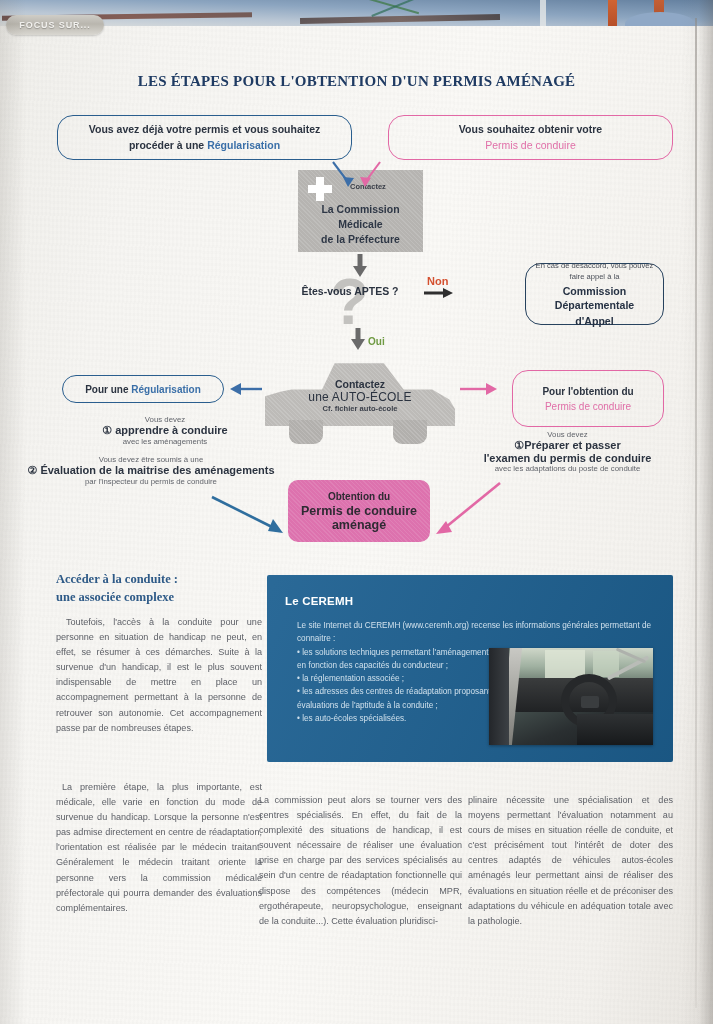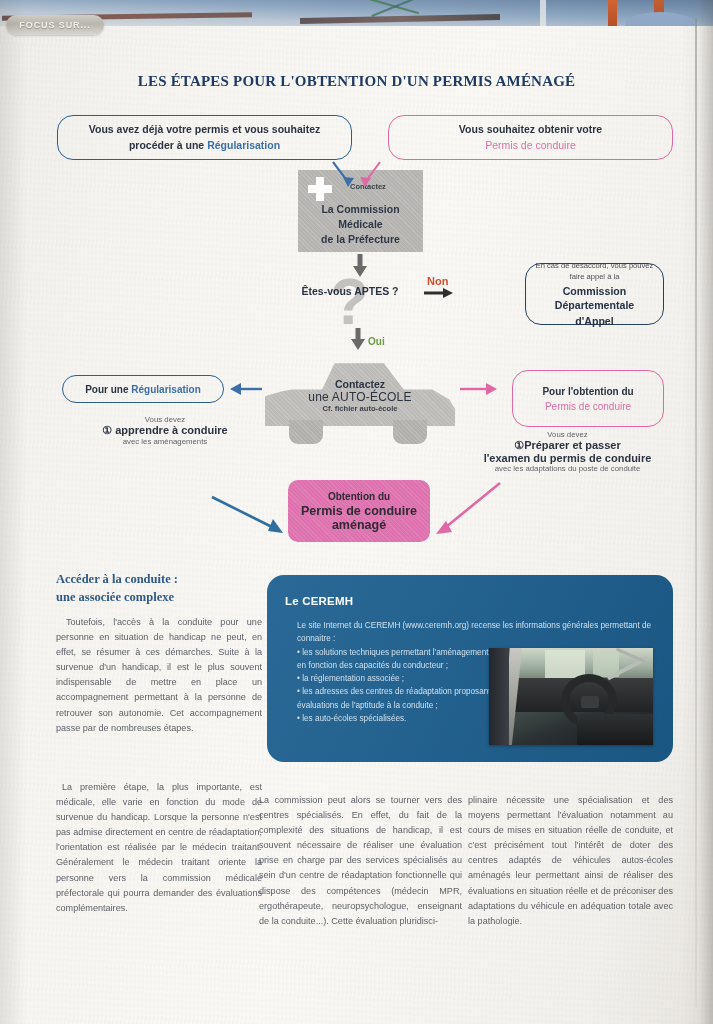--- a/index.html
+++ b/index.html
@@ -270,21 +270,21 @@
   }
   #col1a{ left:56px; top:50px; width:206px; text-indent:10px;}
   #col1b{ left:56px; top:215px; width:206px; text-indent:6px;}
   #col2{ left:259px; top:228px; width:203px; }
   #col3{ left:468px; top:228px; width:205px; }
 
   
   #ceremh{
     position:absolute; left:267px; top:10px; width:406px; height:187px;
     background:#1d6091;
-    border-radius:17px;
+    border-radius:2px;
     overflow:hidden;
   }
   #ceremh .shade{
     position:absolute; inset:0;
     background:linear-gradient(115deg, rgba(255,255,255,.06), rgba(0,0,0,.10));
   }
   #ceremh h3{
     position:absolute; left:18px; top:20px;
     color:#ffffff; font-size:11.5px; font-weight:bold; letter-spacing:.2px;
   }
@@ -433,20 +433,28 @@
 
     <div class="steps" id="steps-left-1">
       <div class="lead">Vous devez</div>
       <div class="main">
         <span>①</span>
         <span>apprendre à conduire</span>
       </div>
       <div class="sub">avec les aménagements</div>
     </div>
 
+    <div class="steps" id="steps-left-2">
+      <div class="lead">Vous devez être soumis à une</div>
+      <div class="main">
+        <span>②</span>
+        <span>Évaluation de la maitrise des aménagements</span>
+      </div>
+      <div class="sub">par l'inspecteur du permis de conduire</div>
+    </div>
 
     <div class="steps" id="steps-right-1">
       <div class="lead">Vous devez</div>
       <div class="main">
         <span>①</span><span>Préparer et passer</span>
       </div>
       <div class="main">l'examen du permis de conduire</div>
       <div class="sub">avec les adaptations du poste de conduite</div>
     </div>
 

